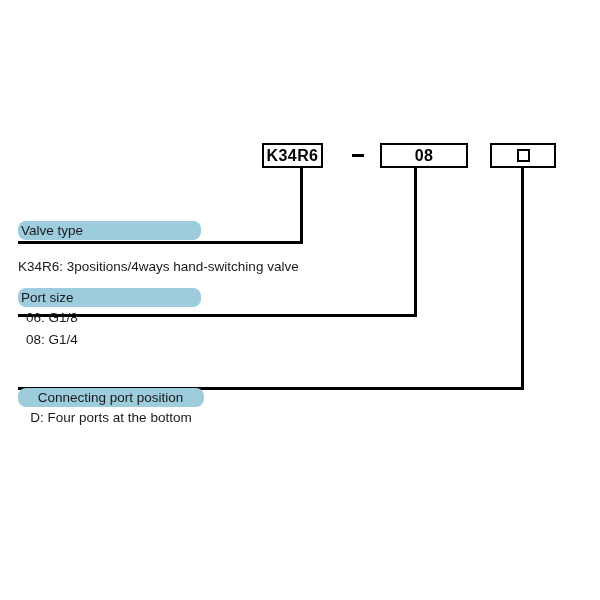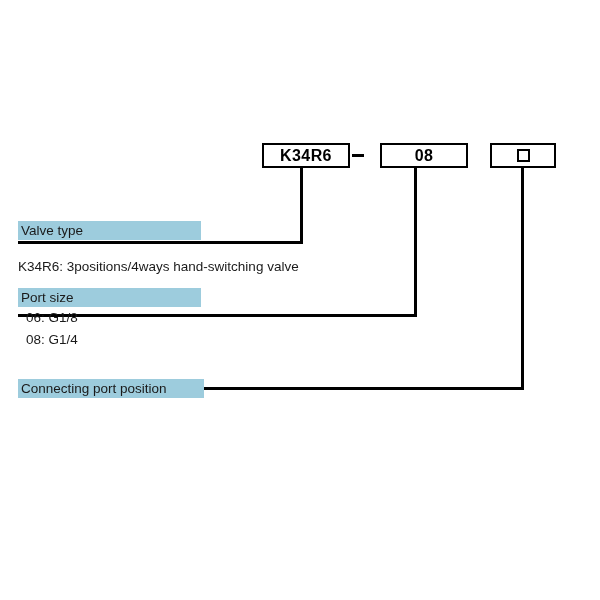--- a/index.html
+++ b/index.html
@@ -27,21 +27,21 @@
     border: 2.5px solid #000000;
     background: #ffffff;
     display: flex;
     align-items: center;
     justify-content: center;
     font-weight: bold;
     font-size: 16px;
     letter-spacing: 0.4px;
     color: #000000;
   }
-  #box-valve-type  { left: 262px; top: 143px; width: 88px;  height: 25px; align-items: center; }
+  #box-valve-type  { left: 262px; top: 143px; width: 61px;  height: 25px; align-items: center; }
   #box-port-size   { left: 380px; top: 143px; width: 88px;  height: 25px; }
   #box-port-pos    { left: 490px; top: 143px; width: 66px;  height: 25px; }
 
   .square-glyph {
     display: block;
     width: 13px;
     height: 13px;
     border: 2px solid #000000;
     box-sizing: border-box;
     background: #ffffff;
@@ -71,30 +71,31 @@
   #h-line-1 { left: 18px;  top: 241px; width: 285px; }
   #v-line-2 { left: 414px; top: 168px; height: 149px; }
   #h-line-2 { left: 18px;  top: 314px; width: 399px; }
   #v-line-3 { left: 521px; top: 168px; height: 222px; }
   #h-line-3 { left: 18px;  top: 387px; width: 506px; }
 
   
   .section { position: absolute; left: 18px; }
   #section-valve-type  { top: 221px; }
   #section-port-size   { top: 288px; }
-  #section-port-pos    { top: 379px; }
+  #section-port-pos    { top: 388px; text-align: center; }
 
   .section-heading {
     display: inline-block;
     background: #9dccdd;
     font-size: 13.5px;
     line-height: 19px;
     padding: 0 4px 0 3px;
     color: #1a1a1a;
     white-space: nowrap;
+    border-radius: 8px;
   }
   #heading-valve-type  { width: 176px; }
   #heading-port-size   { width: 176px; }
   #heading-port-pos    { width: 179px; }
 
   .option-list {
     margin: 0;
     padding: 0;
     list-style: none;
   }
@@ -145,16 +146,17 @@
     <div class="section-heading" id="heading-port-size">Port size</div>
     <ul class="option-list">
       <li class="option-item">06: G1/8</li>
       <li class="option-item">08: G1/4</li>
     </ul>
   </div>
 
   <div class="section" id="section-port-pos">
     <div class="section-heading" id="heading-port-pos">Connecting port position</div>
     <ul class="option-list">
+      <li class="option-item">D: Four ports at the bottom</li>
     </ul>
   </div>
 
 </div>
 
 </body></html>

